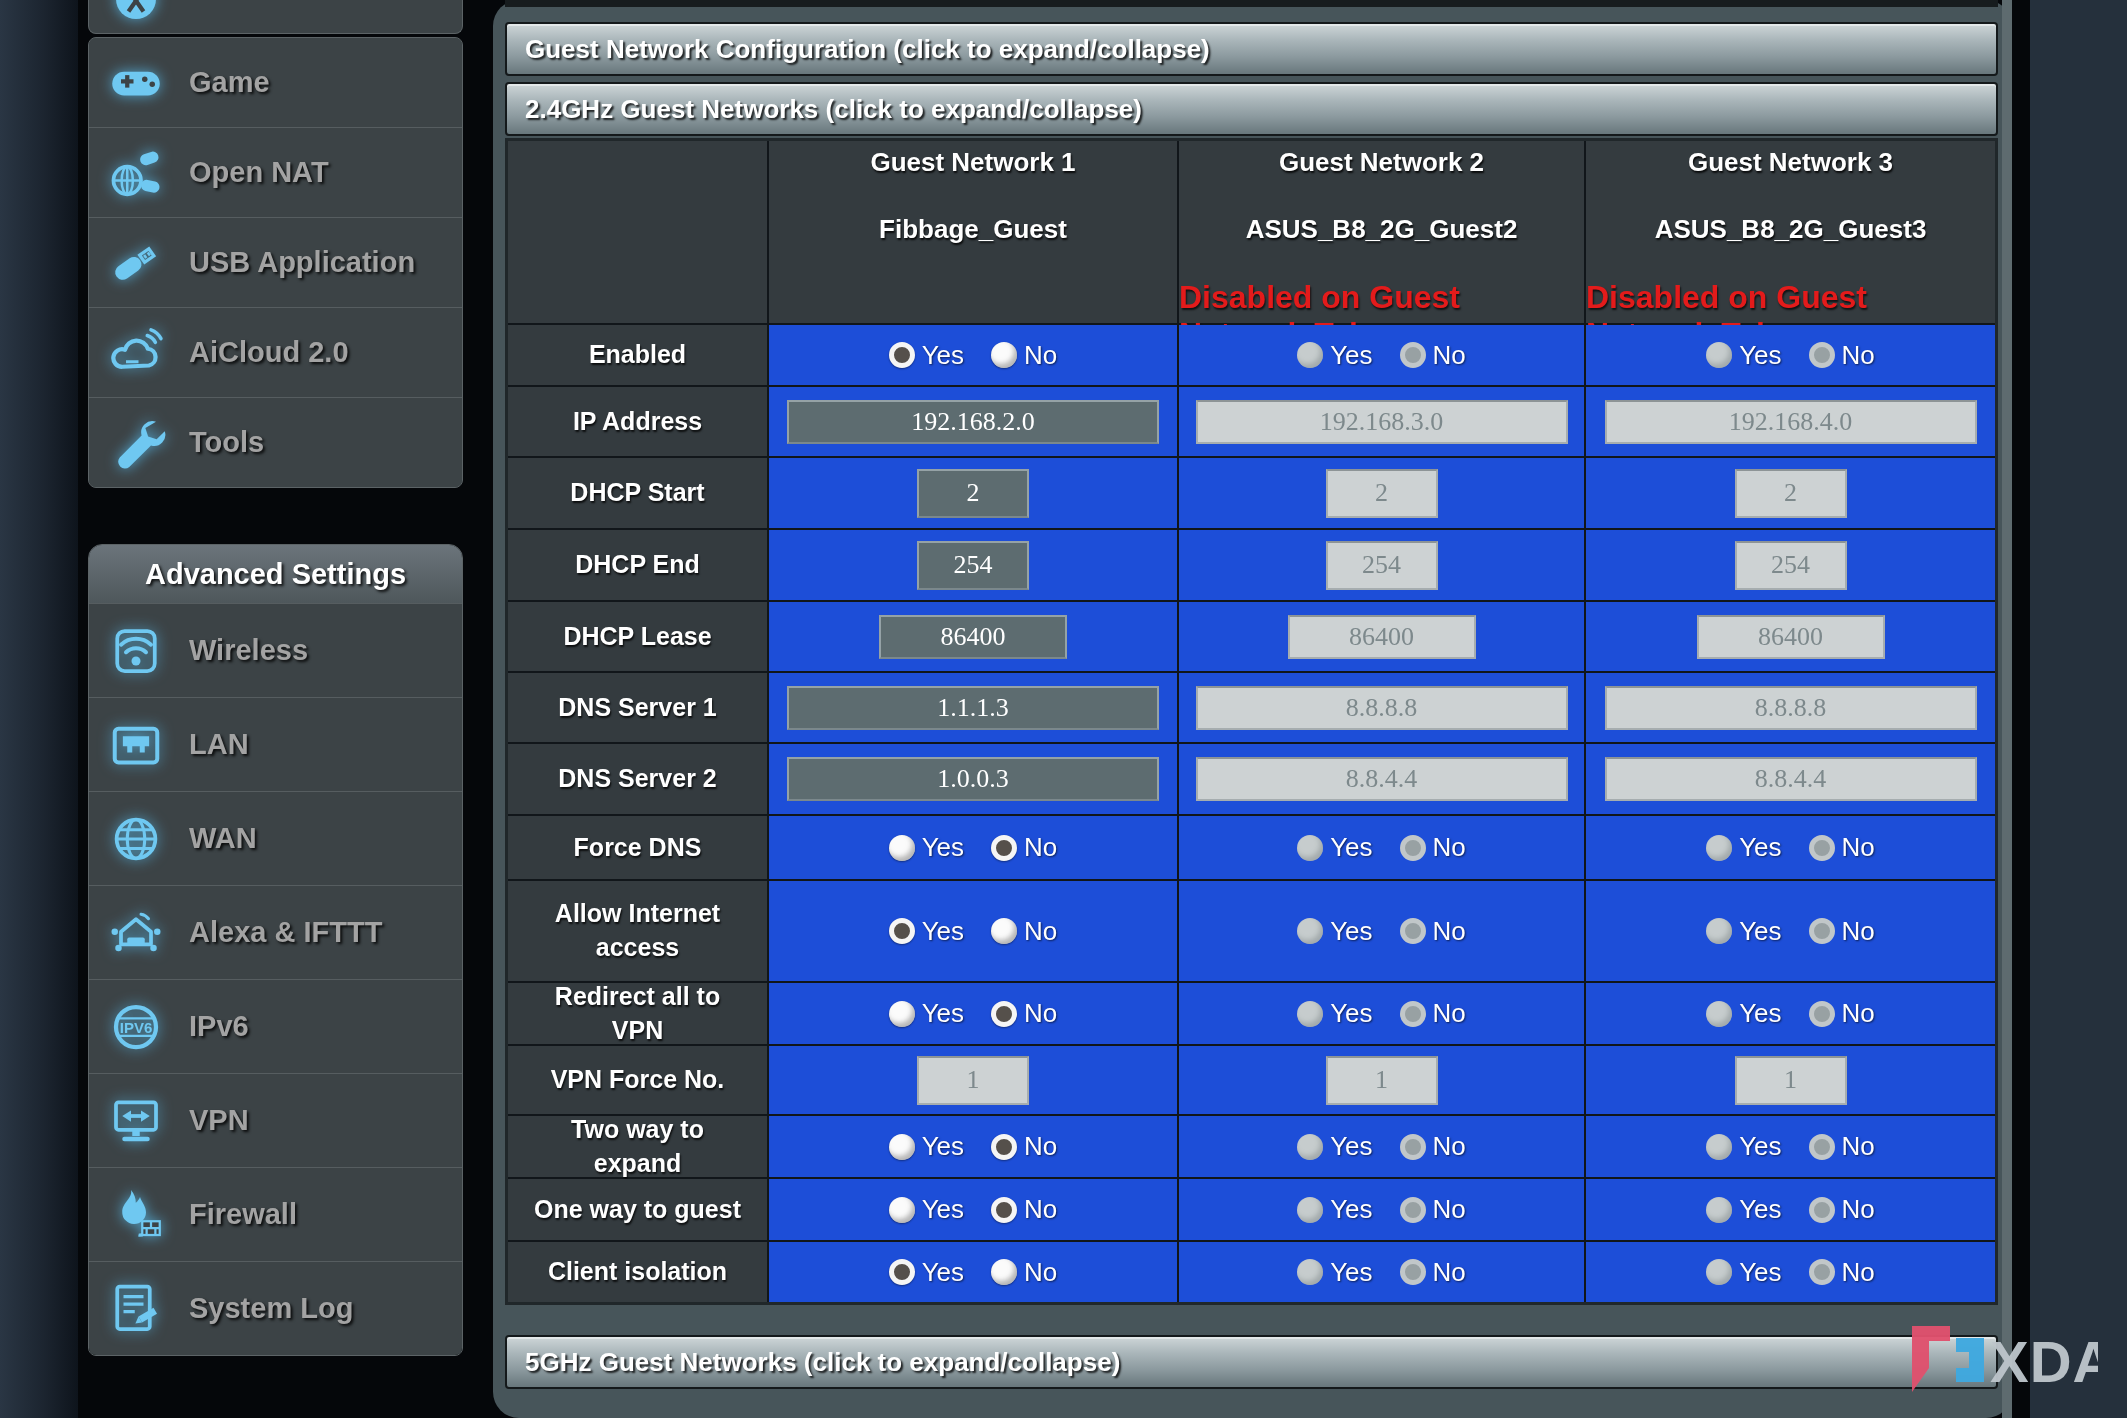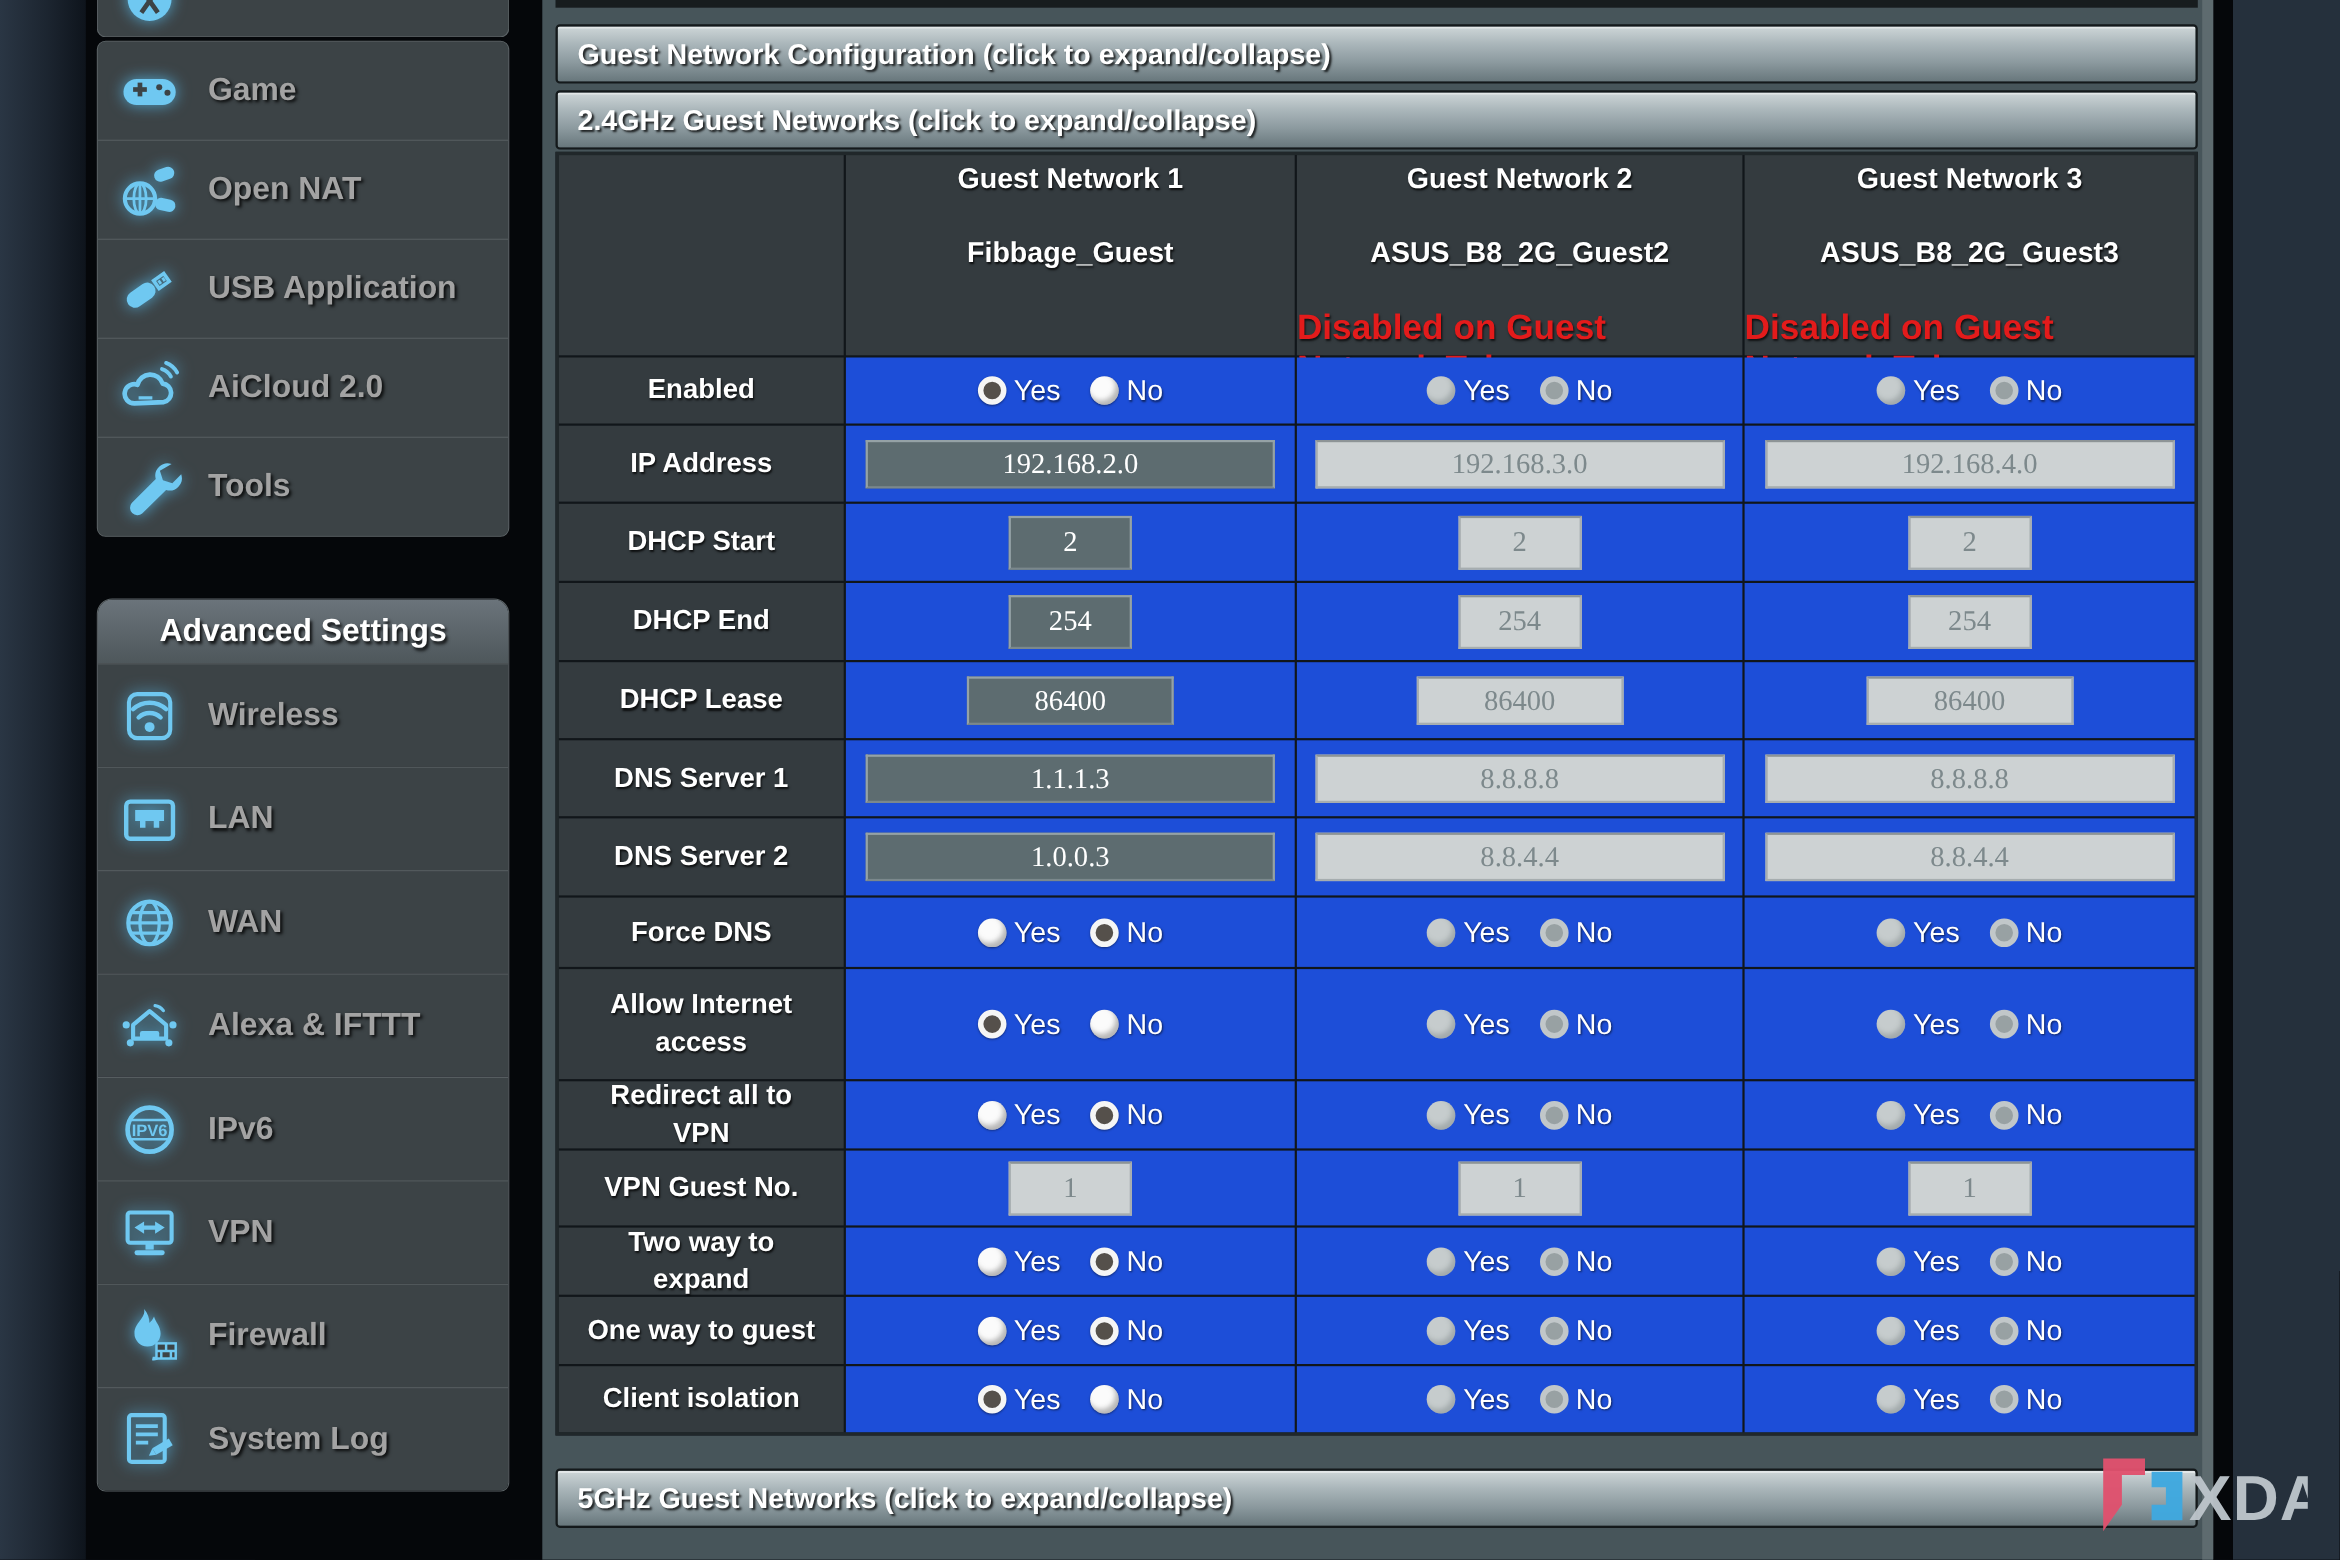--- a/index.html
+++ b/index.html
@@ -25,21 +25,21 @@
   .adv-header{height:58px;display:flex;align-items:center;justify-content:center;
     background:linear-gradient(#6b747b,#4e575b);
     color:#fff;font-size:29px;font-weight:bold;text-shadow:2px 2px 3px rgba(0,0,0,.85);}
   .adv-wrap .side-item{height:93px;border-top:1px solid #565d60;}
   .side-icon{width:66px;height:66px;flex:0 0 66px;display:flex;align-items:center;justify-content:center;
     color:#6fc8f1;filter:drop-shadow(0 0 7px rgba(90,195,245,.75));}
   .side-icon svg{width:60px;height:60px;}
   .side-label{color:#a3a3a3;font-size:29px;font-weight:bold;text-shadow:2px 2px 3px rgba(0,0,0,.85);white-space:nowrap;}
 
   
-  .main{position:absolute;left:493px;top:0;width:1519px;height:1418px;background:#47555a;box-sizing:border-box;padding-left:12px;}
+  .main{position:absolute;left:493px;top:0;width:1519px;height:1418px;background:#47555a;box-sizing:border-box;padding-left:12px;border-radius:26px;}
   .main::after{content:"";position:absolute;right:0;top:0;width:10px;height:100%;background:#5e6b6f;}
   .top-strip{height:7px;background:#171c1e;margin-right:14px;}
   .bar{height:50px;margin:15px 14px 0 0;border:2px solid #14191b;border-radius:4px;
     background:linear-gradient(180deg,#ced6d8 0%,#aab6ba 32%,#8b999e 66%,#68777c 100%);
     box-shadow:inset 0 2px 0 rgba(255,255,255,.45);
     display:flex;align-items:center;padding-left:18px;cursor:pointer;}
   .bar.second{margin-top:6px;}
   .bar.g5{margin-top:30px;}
   .bar-text{color:#fff;font-size:26px;font-weight:bold;text-shadow:2px 2px 2px rgba(0,0,0,.8);}
 
@@ -484,21 +484,21 @@
         </span>
       </div>
       <div class="cell val-cell">
         <span class="rgroup">
           <span class="radio d-off"></span>
           <span class="rtext first">Yes</span>
           <span class="radio d-on"></span>
           <span class="rtext">No</span>
         </span>
       </div>
-      <div class="cell label-cell">VPN Guest No.</div>
+      <div class="cell label-cell">VPN Force No.</div>
       <div class="cell val-cell">
         <input type="text" readonly="" class="inp sm dis" value="1" style="">
       </div>
       <div class="cell val-cell">
         <input type="text" readonly="" class="inp sm dis" value="1" style="">
       </div>
       <div class="cell val-cell">
         <input type="text" readonly="" class="inp sm dis" value="1" style="">
       </div>
       <div class="cell label-cell">Two way to expand</div>

